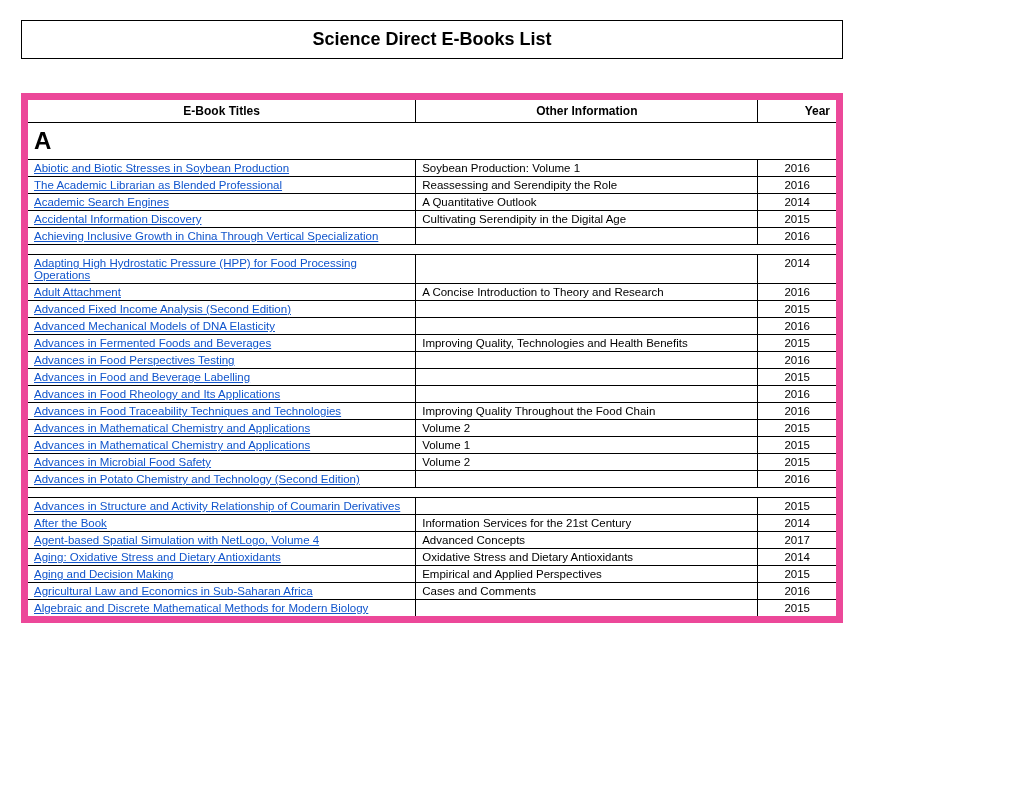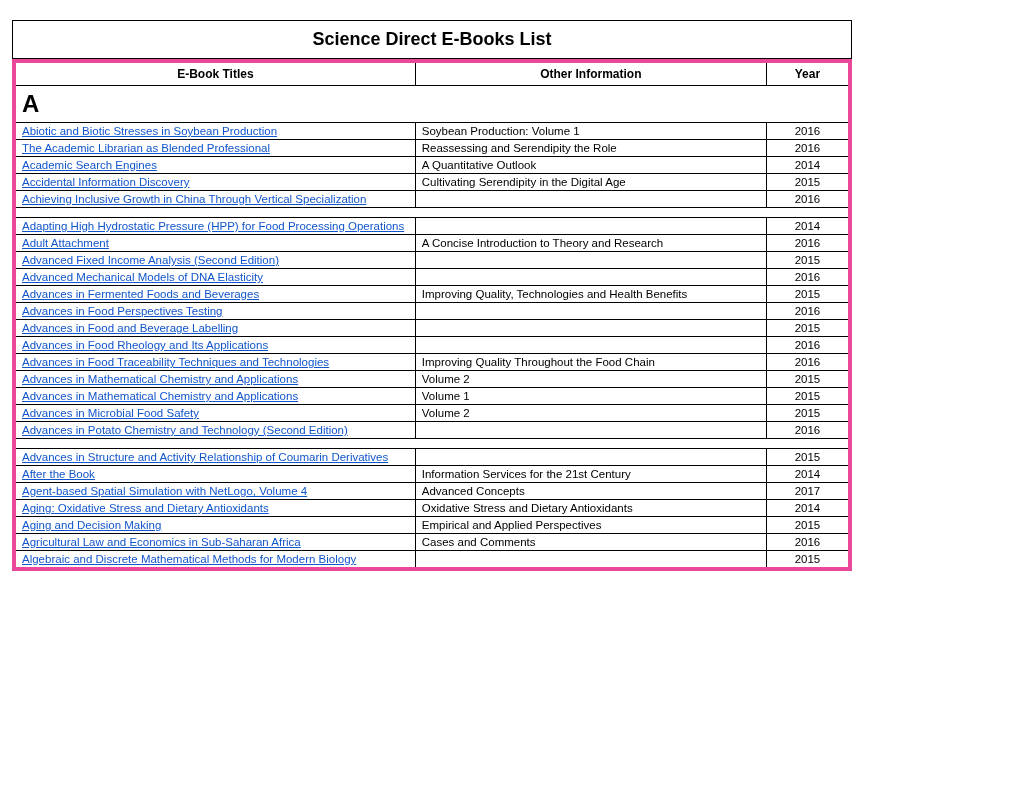--- a/index.html
+++ b/index.html
@@ -5,35 +5,36 @@
     * { margin: 0; padding: 0; box-sizing: border-box; }
     body {
       font-family: Arial, sans-serif;
       font-size: 12px;
       background: #fff;
       color: #000;
     }
     .page-wrapper {
       width: 864px;
       min-height: 788px;
-      padding: 20px 12px;
+      padding: 20px 21px;
       background: #fff;
     }
     .main-title {
       text-align: center;
       font-size: 18px;
       font-weight: bold;
       border: 1px solid #000;
       padding: 8px 4px;
       background: #fff;
     }
     table {
       width: 100%;
       border-collapse: collapse;
-      border: 4px solid #ec4899;
+      border: 7px solid #ec4899;
+      margin-top: 34px;
     }
     th {
       border: 1px solid #000;
       padding: 4px 6px;
       font-weight: bold;
       background: #fff;
       text-align: center;
       font-size: 12px;
     }
     td {
@@ -47,21 +48,21 @@
       font-weight: bold;
       padding: 4px 6px;
       border: 1px solid #000;
     }
     .link-cell a {
       color: #1155CC;
       text-decoration: underline;
     }
     .col-title { width: 48%; }
     .col-other { width: 42%; }
-    .col-year { width: 10%; text-align: center; }
+    .col-year { width: 10%; text-align: right; }
     td.year-cell { text-align: center; }
     .empty-row td { height: 10px; }
   </style>
 </head>
 <body>
 
 <div class="page-wrapper">
   <div class="main-title">Science Direct E-Books List</div>
   <table>
     <thead>

